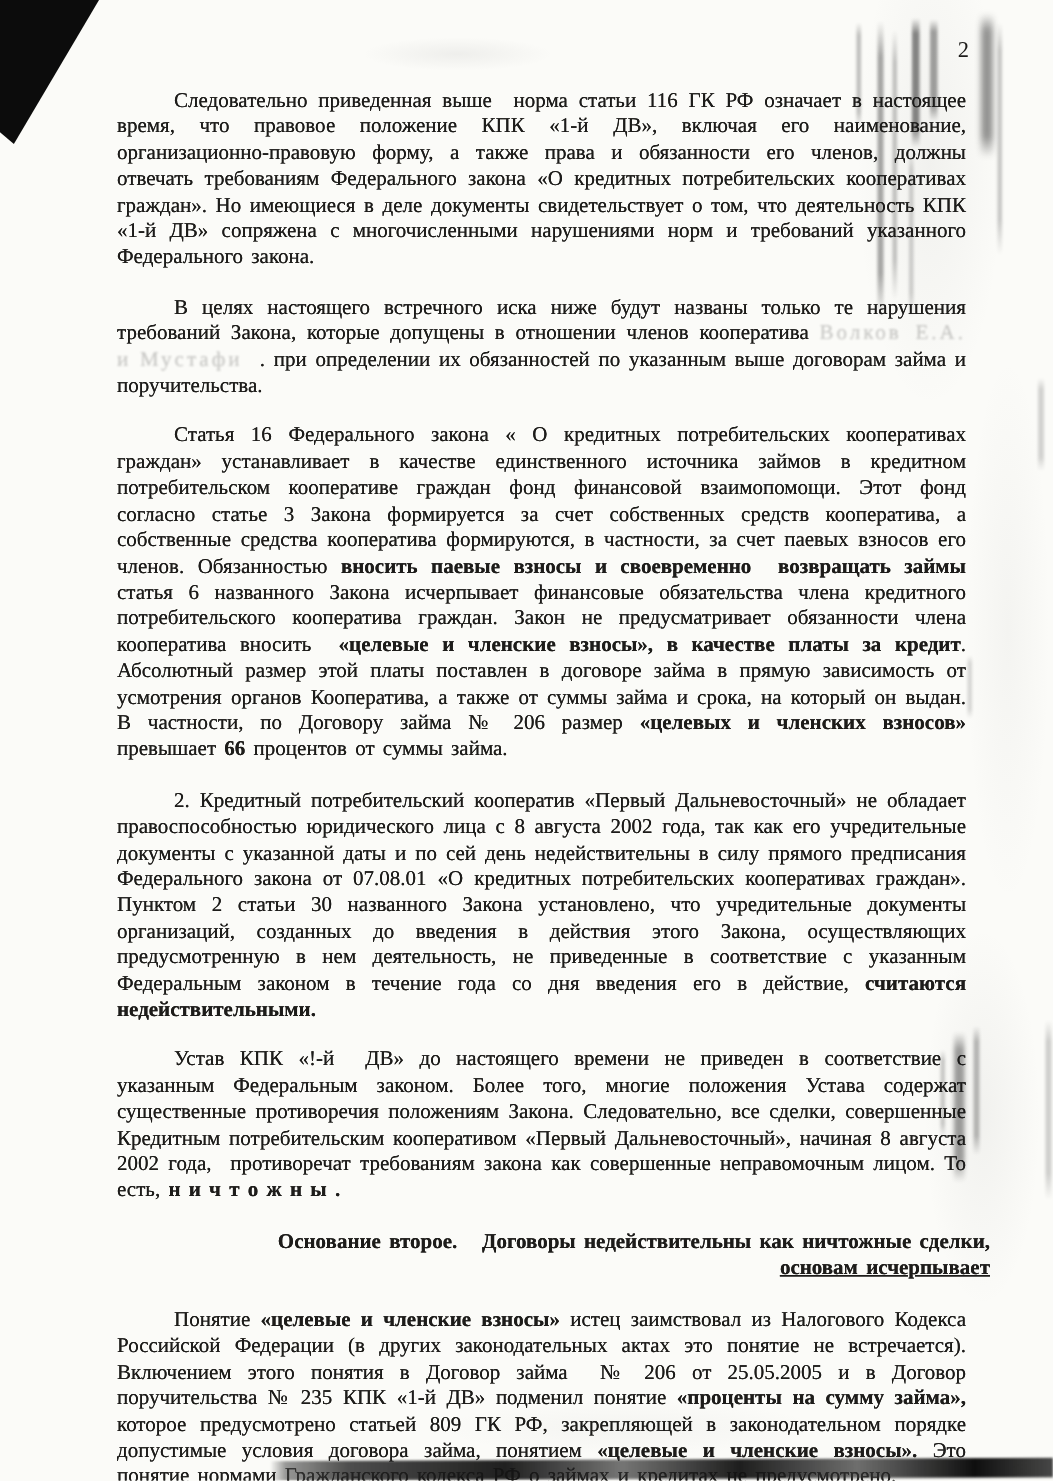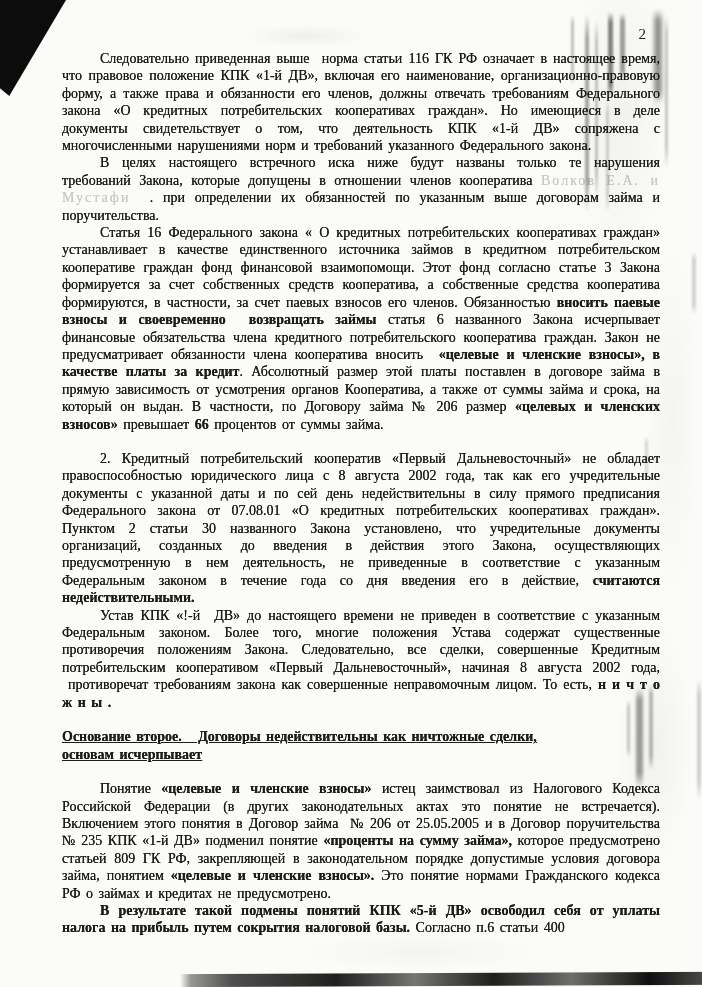--- a/index.html
+++ b/index.html
@@ -22,33 +22,33 @@
   .page-inner{
     position:absolute;inset:0;
     padding:26px 42px 0 62px;
     box-sizing:border-box;
   }
   .page-number{
     text-align:right;padding-right:14px;margin:0 0 7px 0;
     font-size:15px;color:var(--ink);
   }
   .para{
-    margin:0;text-align:justify;text-indent:38px;
+    margin:16px;text-align:justify;text-indent:38px;
     font-size:14px;line-height:17.4px;word-spacing:2px;
     color:var(--ink);text-shadow:0 0 .35px currentColor;
   }
   .gap-before{margin-top:17px;}
   .seg-b{font-weight:bold;}
   .seg-bi{font-weight:bold;}
   .seg-f{opacity:.22;filter:blur(.7px);letter-spacing:2px;}
   .heading{
-    text-align:left;font-weight:bold;
+    text-align:right;font-weight:bold;
     margin:17px 0 17px 0;
     font-size:14px;line-height:17.6px;word-spacing:2px;
-    color:var(--ink);text-shadow:0 0 .35px currentColor;text-decoration:underline;
+    color:var(--ink);text-shadow:0 0 .35px currentColor;
   }
   .heading .underline{text-decoration:underline;}
 
   
   .artifact{position:absolute;pointer-events:none;}
   .corner-fold{
     left:0;top:0;width:66px;height:98px;background:var(--artifact);
     clip-path:polygon(0 0,100% 0,14% 98%,0 90%);
     filter:blur(.4px);
   }

